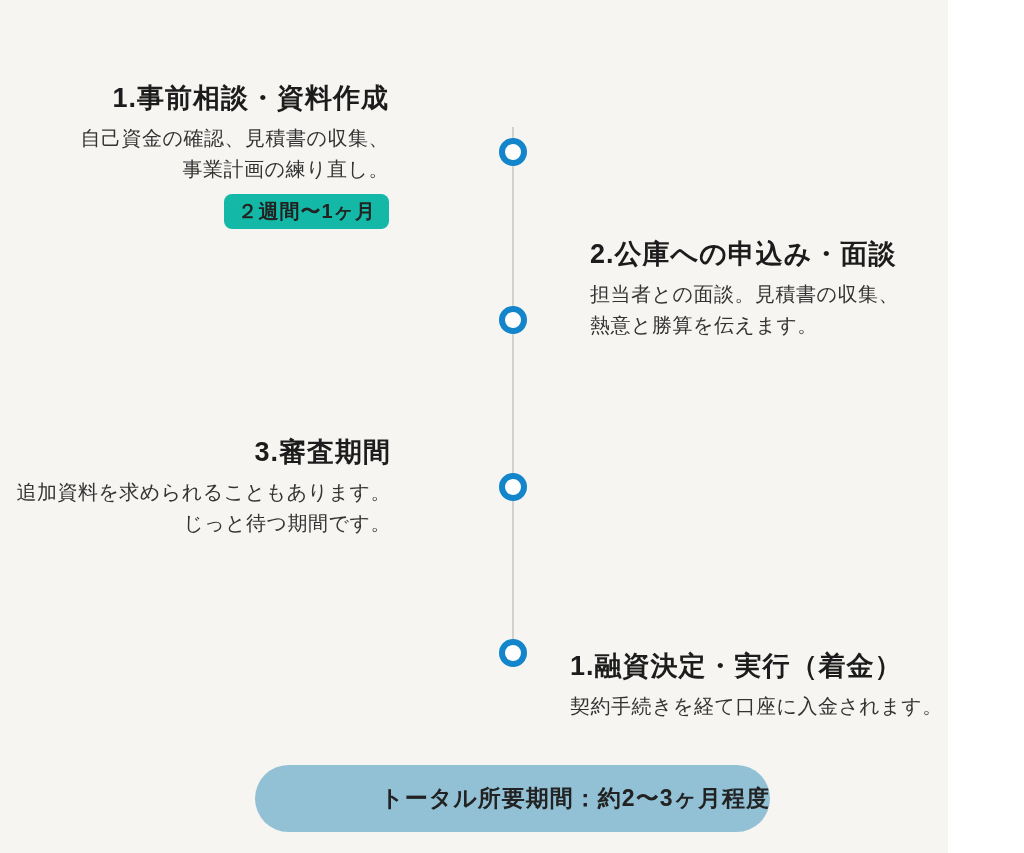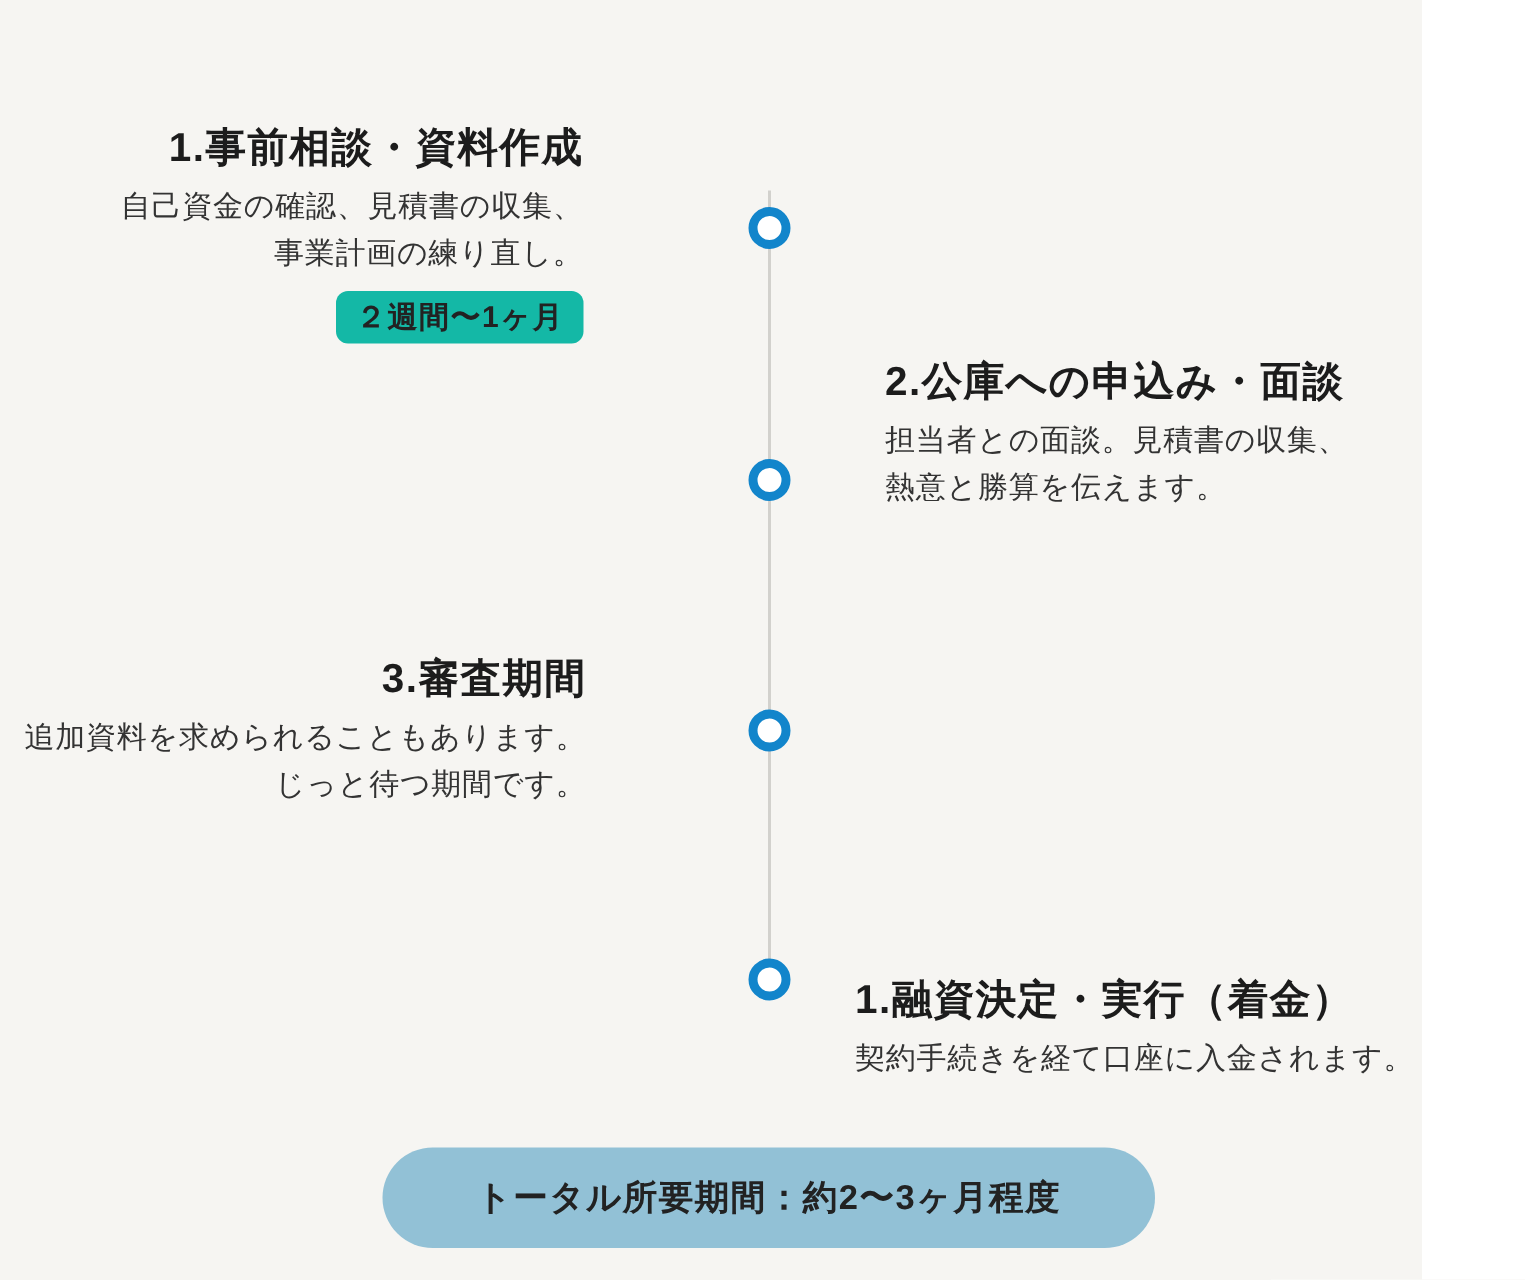--- a/index.html
+++ b/index.html
@@ -67,21 +67,21 @@
   .summary-pill {
     position: absolute;
     left: 255px;
     top: 765px;
     width: 515px;
     height: 67px;
     background: #92c1d6;
     border-radius: 34px;
     display: flex;
     align-items: center;
-    justify-content: center;
+    justify-content: flex-end;
     font-size: 23px;
     font-weight: 700;
     color: #222222;
     letter-spacing: 1px;
   }
 </style>
 </head>
 <body>
 
 <div class="canvas">

